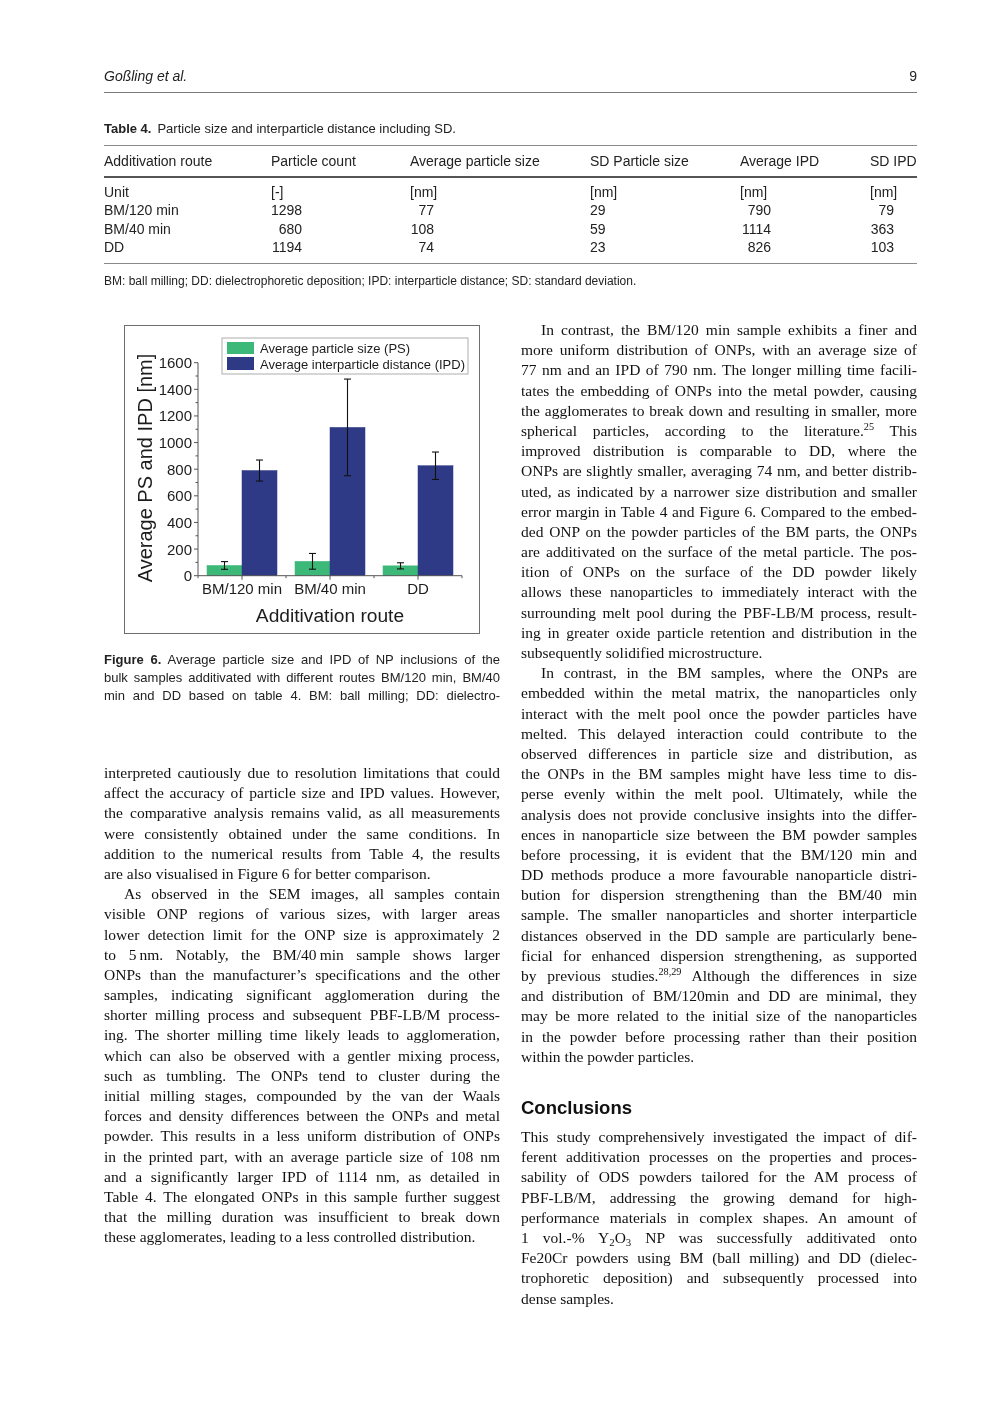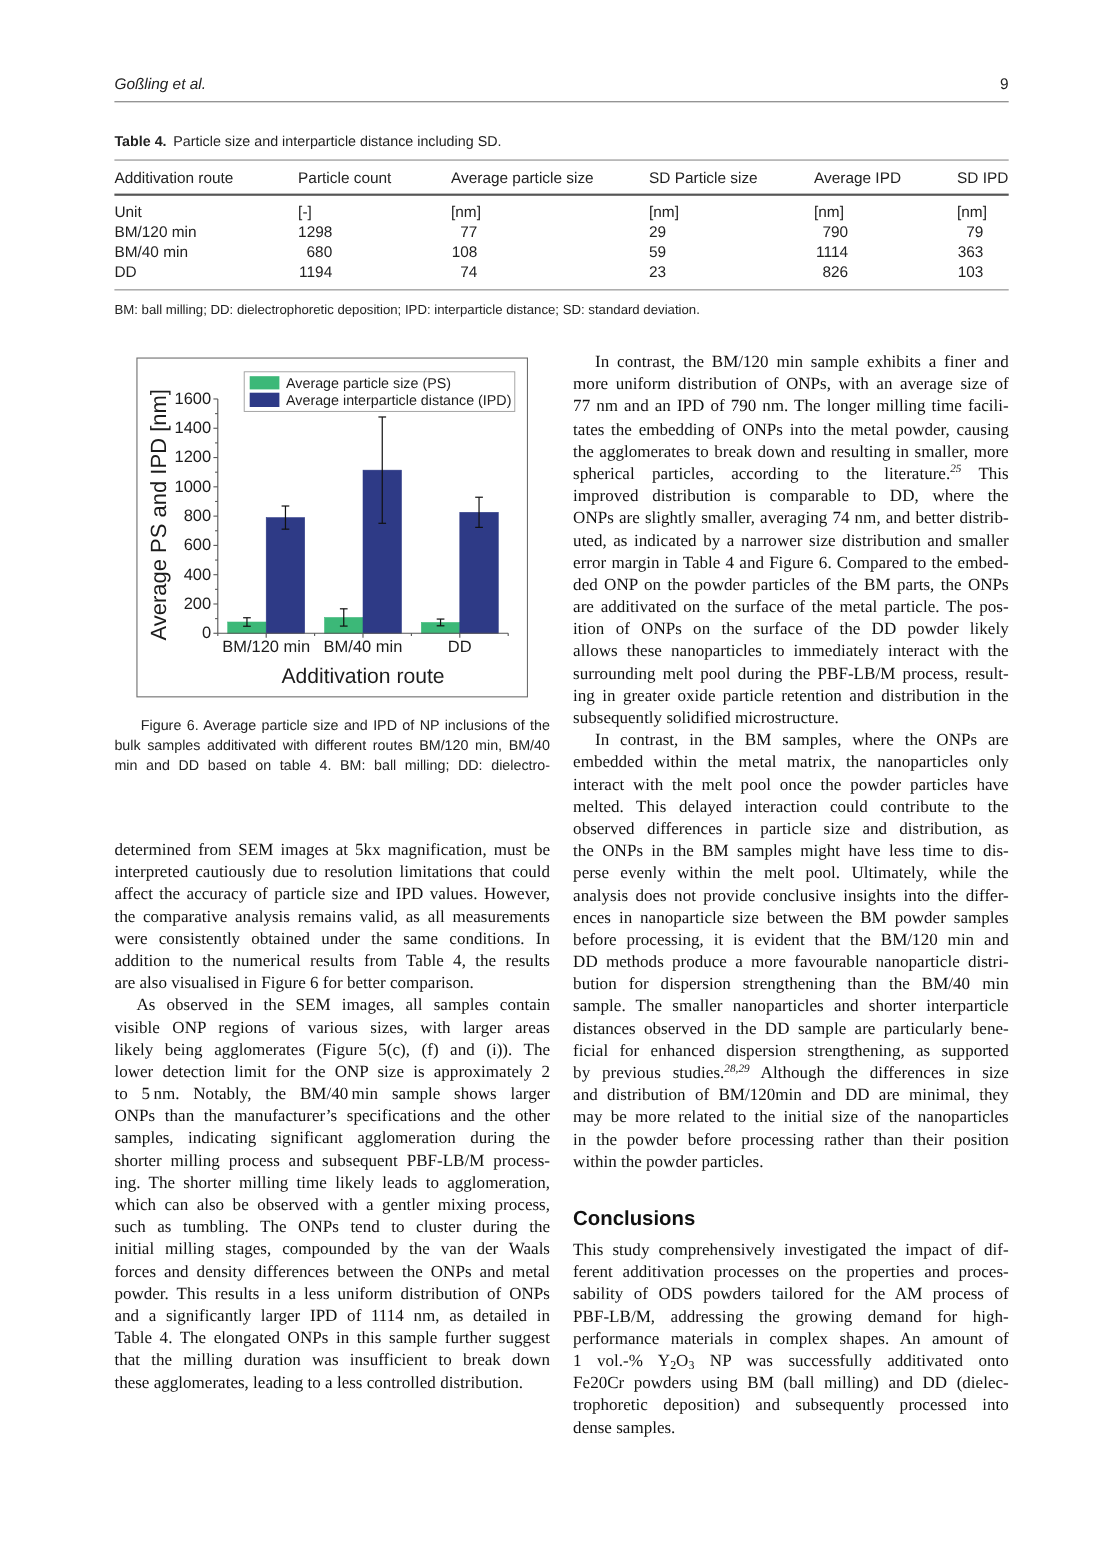--- a/index.html
+++ b/index.html
@@ -28,23 +28,23 @@
   #chart-svg { position: absolute; left: 124px; top: 325px; width: 356px; height: 309px; overflow: visible; }
   #chart-svg text { font-family: "Liberation Sans", sans-serif; fill: #1c1c1c; }
   .fig-caption { left: 104px; top: 651px; width: 396px; font-family: "Liberation Sans", sans-serif; font-size: 13px; color: #222; }
   .fig-caption .line { height: 18px; line-height: 18px; }
 
   
   .col { position: absolute; width: 396px; font-family: "Liberation Serif", serif; font-size: 15.5px; color: #111; }
   .line { height: 20.2px; line-height: 20.2px; text-align: justify; text-align-last: justify; }
   .line.last { text-align-last: left; }
   .para.indent .line.first { text-indent: 20px; }
-  .seg-citation { font-size: 0.66em; vertical-align: 0.55em; line-height: 0; font-style: italic; }
+  .seg-citation { font-size: 0.66em; vertical-align: 0.55em; line-height: 0; }
   .seg-subscript { font-size: 0.7em; vertical-align: -0.25em; line-height: 0; }
-  .seg-label { font-weight: normal; margin-left: 24px; }
+  .seg-label { font-weight: bold; }
   .section-heading { left: 521px; top: 1097px; font-family: "Liberation Sans", sans-serif; font-weight: bold; font-size: 18.5px; line-height: 22px; color: #111; }
 </style>
 </head>
 <body>
 
 <div class="page">
 
   <div class="abs running-head">Goßling et al.</div>
   <div class="abs page-number">9</div>
   <div class="rule" style="top:92px;height:1px;"></div>
@@ -199,43 +199,42 @@
   <div class="abs fig-caption">
     <div class="para">
         <div class="line first"><span class="seg-label">Figure 6.</span><span class="seg-text"> Average particle size and IPD of NP inclusions of the</span></div>
         <div class="line">bulk samples additivated with different routes BM/120 min, BM/40</div>
         <div class="line">min and DD based on table 4. BM: ball milling; DD: dielectro-</div>
       </div>
   </div>
 
   <div class="col" style="left:104px; top:763px;">
     <div class="para">
-        <div class="line">determined from SEM images at 5kx magnification, must be</div>
         <div class="line">interpreted cautiously due to resolution limitations that could</div>
         <div class="line">affect the accuracy of particle size and IPD values. However,</div>
         <div class="line">the comparative analysis remains valid, as all measurements</div>
         <div class="line">were consistently obtained under the same conditions. In</div>
         <div class="line">addition to the numerical results from Table 4, the results</div>
         <div class="line last">are also visualised in Figure 6 for better comparison.</div>
       </div>
     <div class="para indent">
         <div class="line first">As observed in the SEM images, all samples contain</div>
         <div class="line">visible ONP regions of various sizes, with larger areas</div>
-        <div class="line">likely being agglomerates (Figure 5(c), (f) and (i)). The</div>
         <div class="line">lower detection limit for the ONP size is approximately 2</div>
         <div class="line">to 5 nm. Notably, the BM/40 min sample shows larger</div>
         <div class="line">ONPs than the manufacturer’s specifications and the other</div>
         <div class="line">samples, indicating significant agglomeration during the</div>
         <div class="line">shorter milling process and subsequent PBF-LB/M process-</div>
         <div class="line">ing. The shorter milling time likely leads to agglomeration,</div>
         <div class="line">which can also be observed with a gentler mixing process,</div>
         <div class="line">such as tumbling. The ONPs tend to cluster during the</div>
         <div class="line">initial milling stages, compounded by the van der Waals</div>
         <div class="line">forces and density differences between the ONPs and metal</div>
         <div class="line">powder. This results in a less uniform distribution of ONPs</div>
+        <div class="line">in the printed part, with an average particle size of 108 nm</div>
         <div class="line">and a significantly larger IPD of 1114 nm, as detailed in</div>
         <div class="line">Table 4. The elongated ONPs in this sample further suggest</div>
         <div class="line">that the milling duration was insufficient to break down</div>
         <div class="line last">these agglomerates, leading to a less controlled distribution.</div>
       </div>
   </div>
 
   <div class="col" style="left:521px; top:320px;">
     <div class="para indent">
         <div class="line first">In contrast, the BM/120 min sample exhibits a finer and</div>

